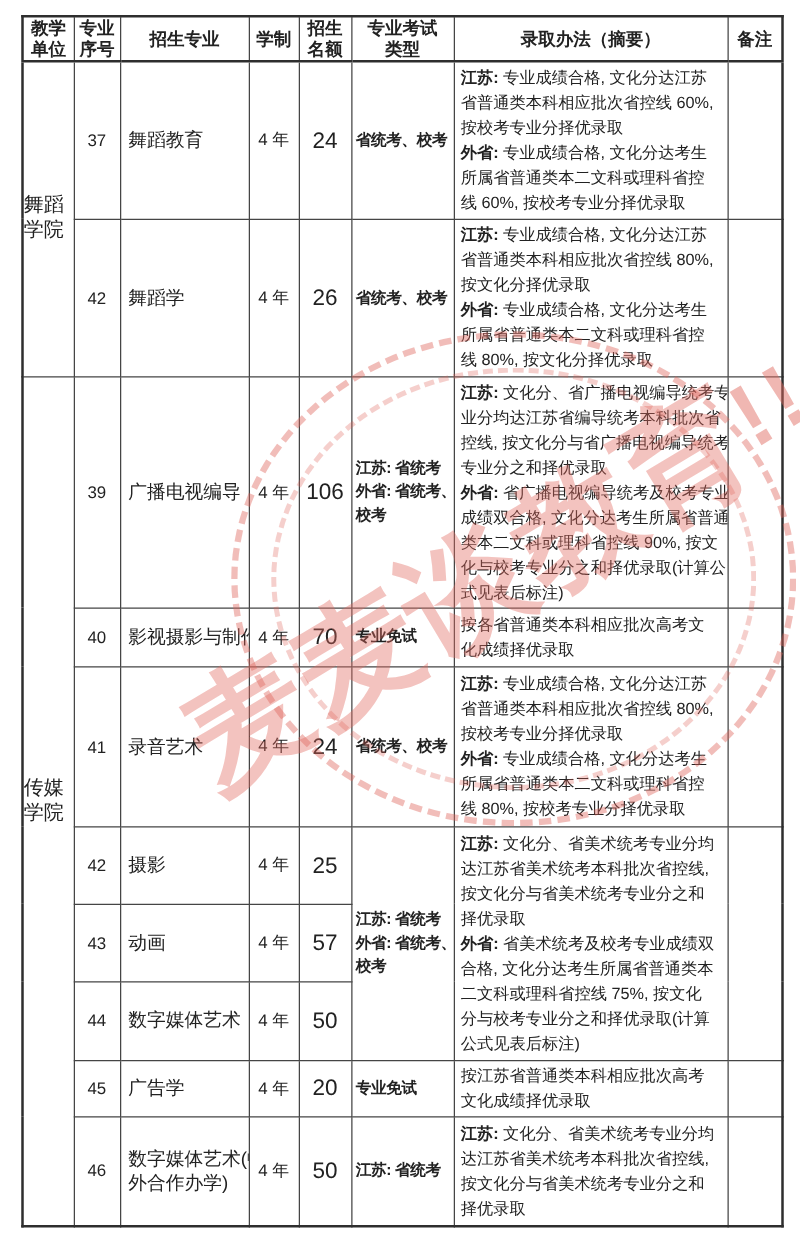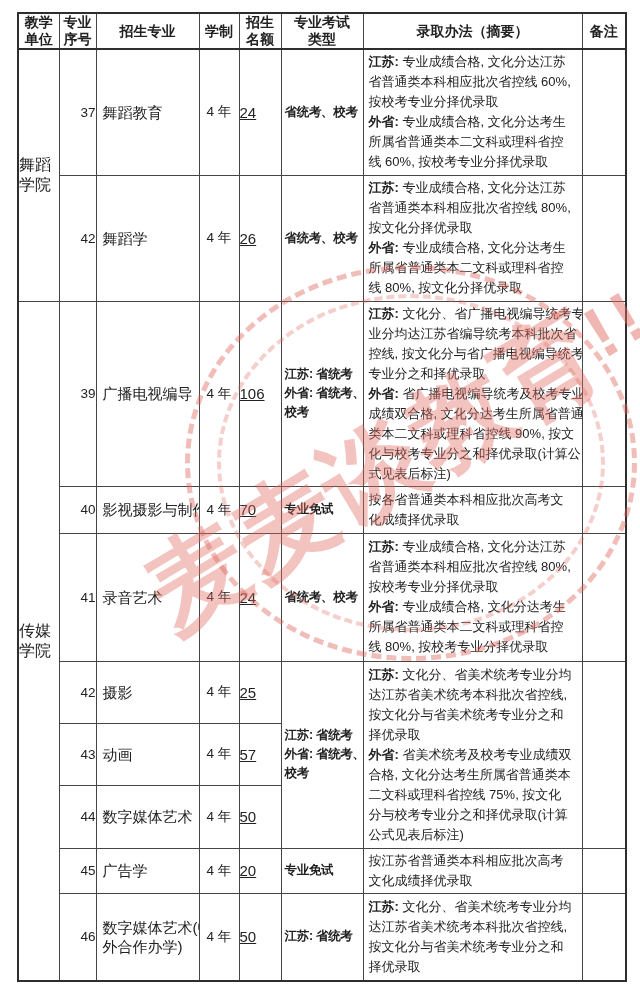--- a/index.html
+++ b/index.html
@@ -14,24 +14,24 @@
     position:absolute; left:17px; top:12px;
     border-collapse:collapse; table-layout:fixed; width:608px;
     border:2px solid #2e2e2e;
   }
   td,th { border:1px solid #454545; padding:0; vertical-align:middle; overflow:hidden; }
   thead th {
     font-size:14px; font-weight:bold; text-align:center;
     white-space:pre-line; line-height:17px; border-bottom:2px solid #2e2e2e;
   }
   td.unit   { text-align:left; font-size:16px; white-space:pre; line-height:20px; }
-  td.seq    { text-align:right; font-size:13.5px; }
+  td.seq    { text-align:center; font-size:13.5px; }
   td.major  { text-align:left; font-size:15px; padding-left:6px; white-space:pre; line-height:19px; }
   td.years  { text-align:center; font-size:13.5px; white-space:pre;margin-left:40px; }
-  td.quota  { font-size:15px;text-decoration:underline; }
+  td.quota  { text-align:center; font-size:18px; }
   td.exam   { text-align:left; font-size:12.5px; letter-spacing:-0.3px;
               padding:2px 1px 2px 3px; white-space:pre; line-height:19px; overflow:visible;font-weight:bold; }
   td.adm    { text-align:left; font-size:13px; padding:2px 2px 2px 5px; }
   .adm p    { margin:0; white-space:pre; line-height:20px; }
   .adm b    { font-weight:bold;margin-top:43px; }
   td.remark { background:#fff; }
 
   
   .watermark { position:absolute; left:0; top:0; width:640px; height:986px;
                pointer-events:none; z-index:5; }

